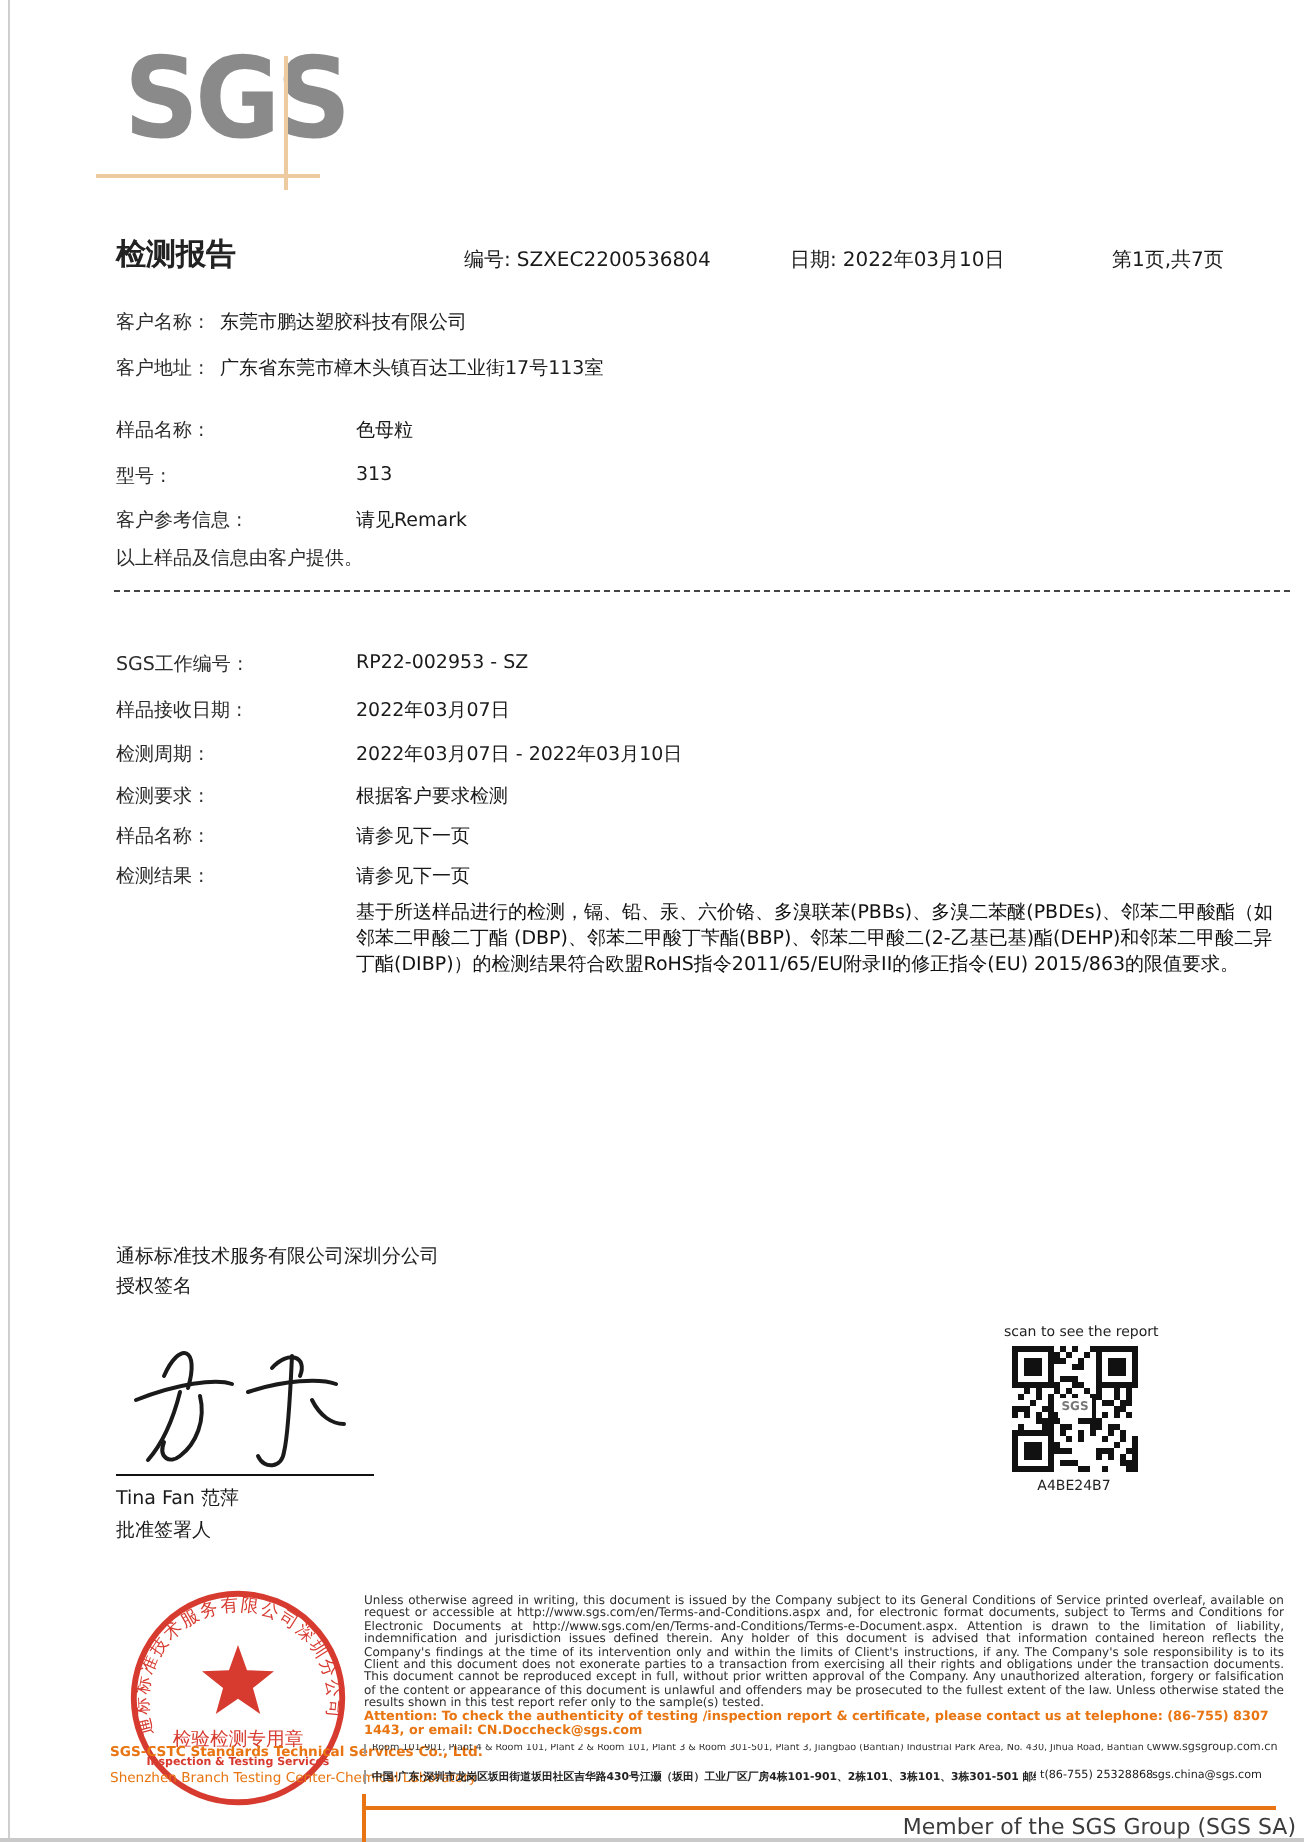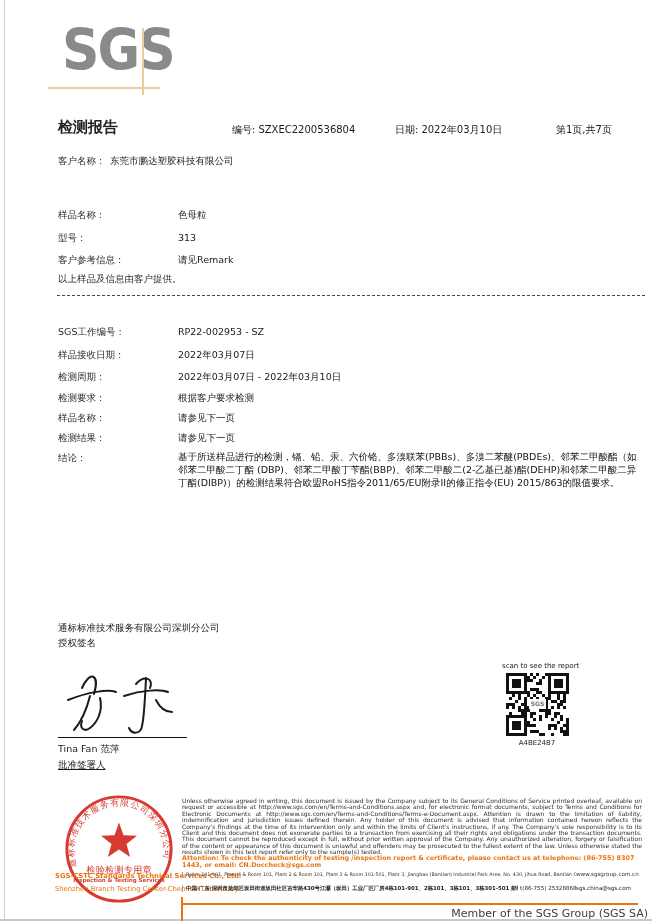--- a/index.html
+++ b/index.html
@@ -19,21 +19,21 @@
   .row .val{position:absolute;}
   .v110{left:52px;} .v120{left:120px;}
   .dash-sep{left:57px;top:295px;width:588px;border-top:1px dashed #444;}
   .conclusion{left:178px;top:450px;width:462px;font-size:9.5px;line-height:13px;color:#111;}
   
   .sig-company{left:58px;top:622px;font-size:9.5px;}
   .sig-auth{left:58px;top:637px;font-size:9.5px;}
   .sig-svg{left:60px;top:660px;}
   .sig-line{left:58px;top:737px;width:129px;height:1px;background:#111;}
   .sig-name{left:58px;top:743px;font-size:9.5px;}
-  .sig-title{left:58px;top:759px;font-size:9.5px;text-decoration:underline;}
+  .sig-title{left:58px;top:759px;font-size:9.5px;}
   
   .qr-hint{left:502px;top:662px;width:70px;text-align:left;font-size:7px;color:#222;white-space:nowrap;}
   .qr-box{left:506px;top:673px;width:63px;height:63px;background:#fff;}
   .qr-center{position:absolute;left:23px;top:26px;width:17px;height:10px;background:#fff;
              font-size:6px;font-weight:bold;color:#777;text-align:center;line-height:10px;}
   .qr-code-text{left:502px;top:739px;width:70px;text-align:center;font-size:7px;color:#222;}
   
   .stamp{left:60px;top:790px;opacity:.92;}
   .cstc1{left:55px;top:872px;font-size:6.8px;font-weight:bold;color:#e87511;white-space:nowrap;}
   .cstc2{left:55px;top:885px;font-size:6.8px;color:#e87511;white-space:nowrap;}
@@ -71,20 +71,24 @@
   </div>
   <div class="abs hdr" style="left:395px;">
     <span class="l">日期:</span><span>2022年03月10日</span>
   </div>
   <div class="abs hdr" style="left:556px;">第1页,共7页</div>
 
   <div class="row" style="top:155px;">
     <span class="lbl">客户名称 :</span>
     <span class="val v110">东莞市鹏达塑胶科技有限公司</span>
   </div>
+  <div class="row" style="top:178px;">
+    <span class="lbl">客户地址 :</span>
+    <span class="val v110">广东省东莞市樟木头镇百达工业街17号113室</span>
+  </div>
   <div class="row" style="top:209px;">
     <span class="lbl">样品名称 :</span>
     <span class="val v120">色母粒</span>
   </div>
   <div class="row" style="top:232px;">
     <span class="lbl">型号 :</span>
     <span class="val v120">313</span>
   </div>
   <div class="row" style="top:273px;">
     <span class="lbl">以上样品及信息由客户提供。</span>
@@ -112,23 +116,20 @@
     <span class="lbl">检测要求 :</span>
     <span class="val v120">根据客户要求检测</span>
   </div>
   <div class="row" style="top:412px;">
     <span class="lbl">样品名称 :</span>
     <span class="val v120">请参见下一页</span>
   </div>
   <div class="row" style="top:432px;">
     <span class="lbl">检测结果 :</span>
     <span class="val v120">请参见下一页</span>
-  </div>
-  <div class="row" style="top:452px;">
-    <span class="lbl">结论 :</span>
   </div>
   <div class="abs conclusion">基于所送样品进行的检测，镉、铅、汞、六价铬、多溴联苯(PBBs)、多溴二苯醚(PBDEs)、邻苯二甲酸酯（如邻苯二甲酸二丁酯 (DBP)、邻苯二甲酸丁苄酯(BBP)、邻苯二甲酸二(2-乙基已基)酯(DEHP)和邻苯二甲酸二异丁酯(DIBP)）的检测结果符合欧盟RoHS指令2011/65/EU附录II的修正指令(EU) 2015/863的限值要求。</div>
 
   <div class="abs sig-company">通标标准技术服务有限公司深圳分公司</div>
   <div class="abs sig-auth">授权签名</div>
   <svg class="abs sig-svg" width="135" height="76" viewBox="0 0 135 76">
     <g fill="none" stroke="#1a1a1a" stroke-width="2" stroke-linecap="round">
       <path d="M22,28 C30,10 40,14 34,34"></path>
       <path d="M8,40 C28,32 48,29 56,32"></path>
       <path d="M30,36 C26,52 21,62 14,70"></path>

